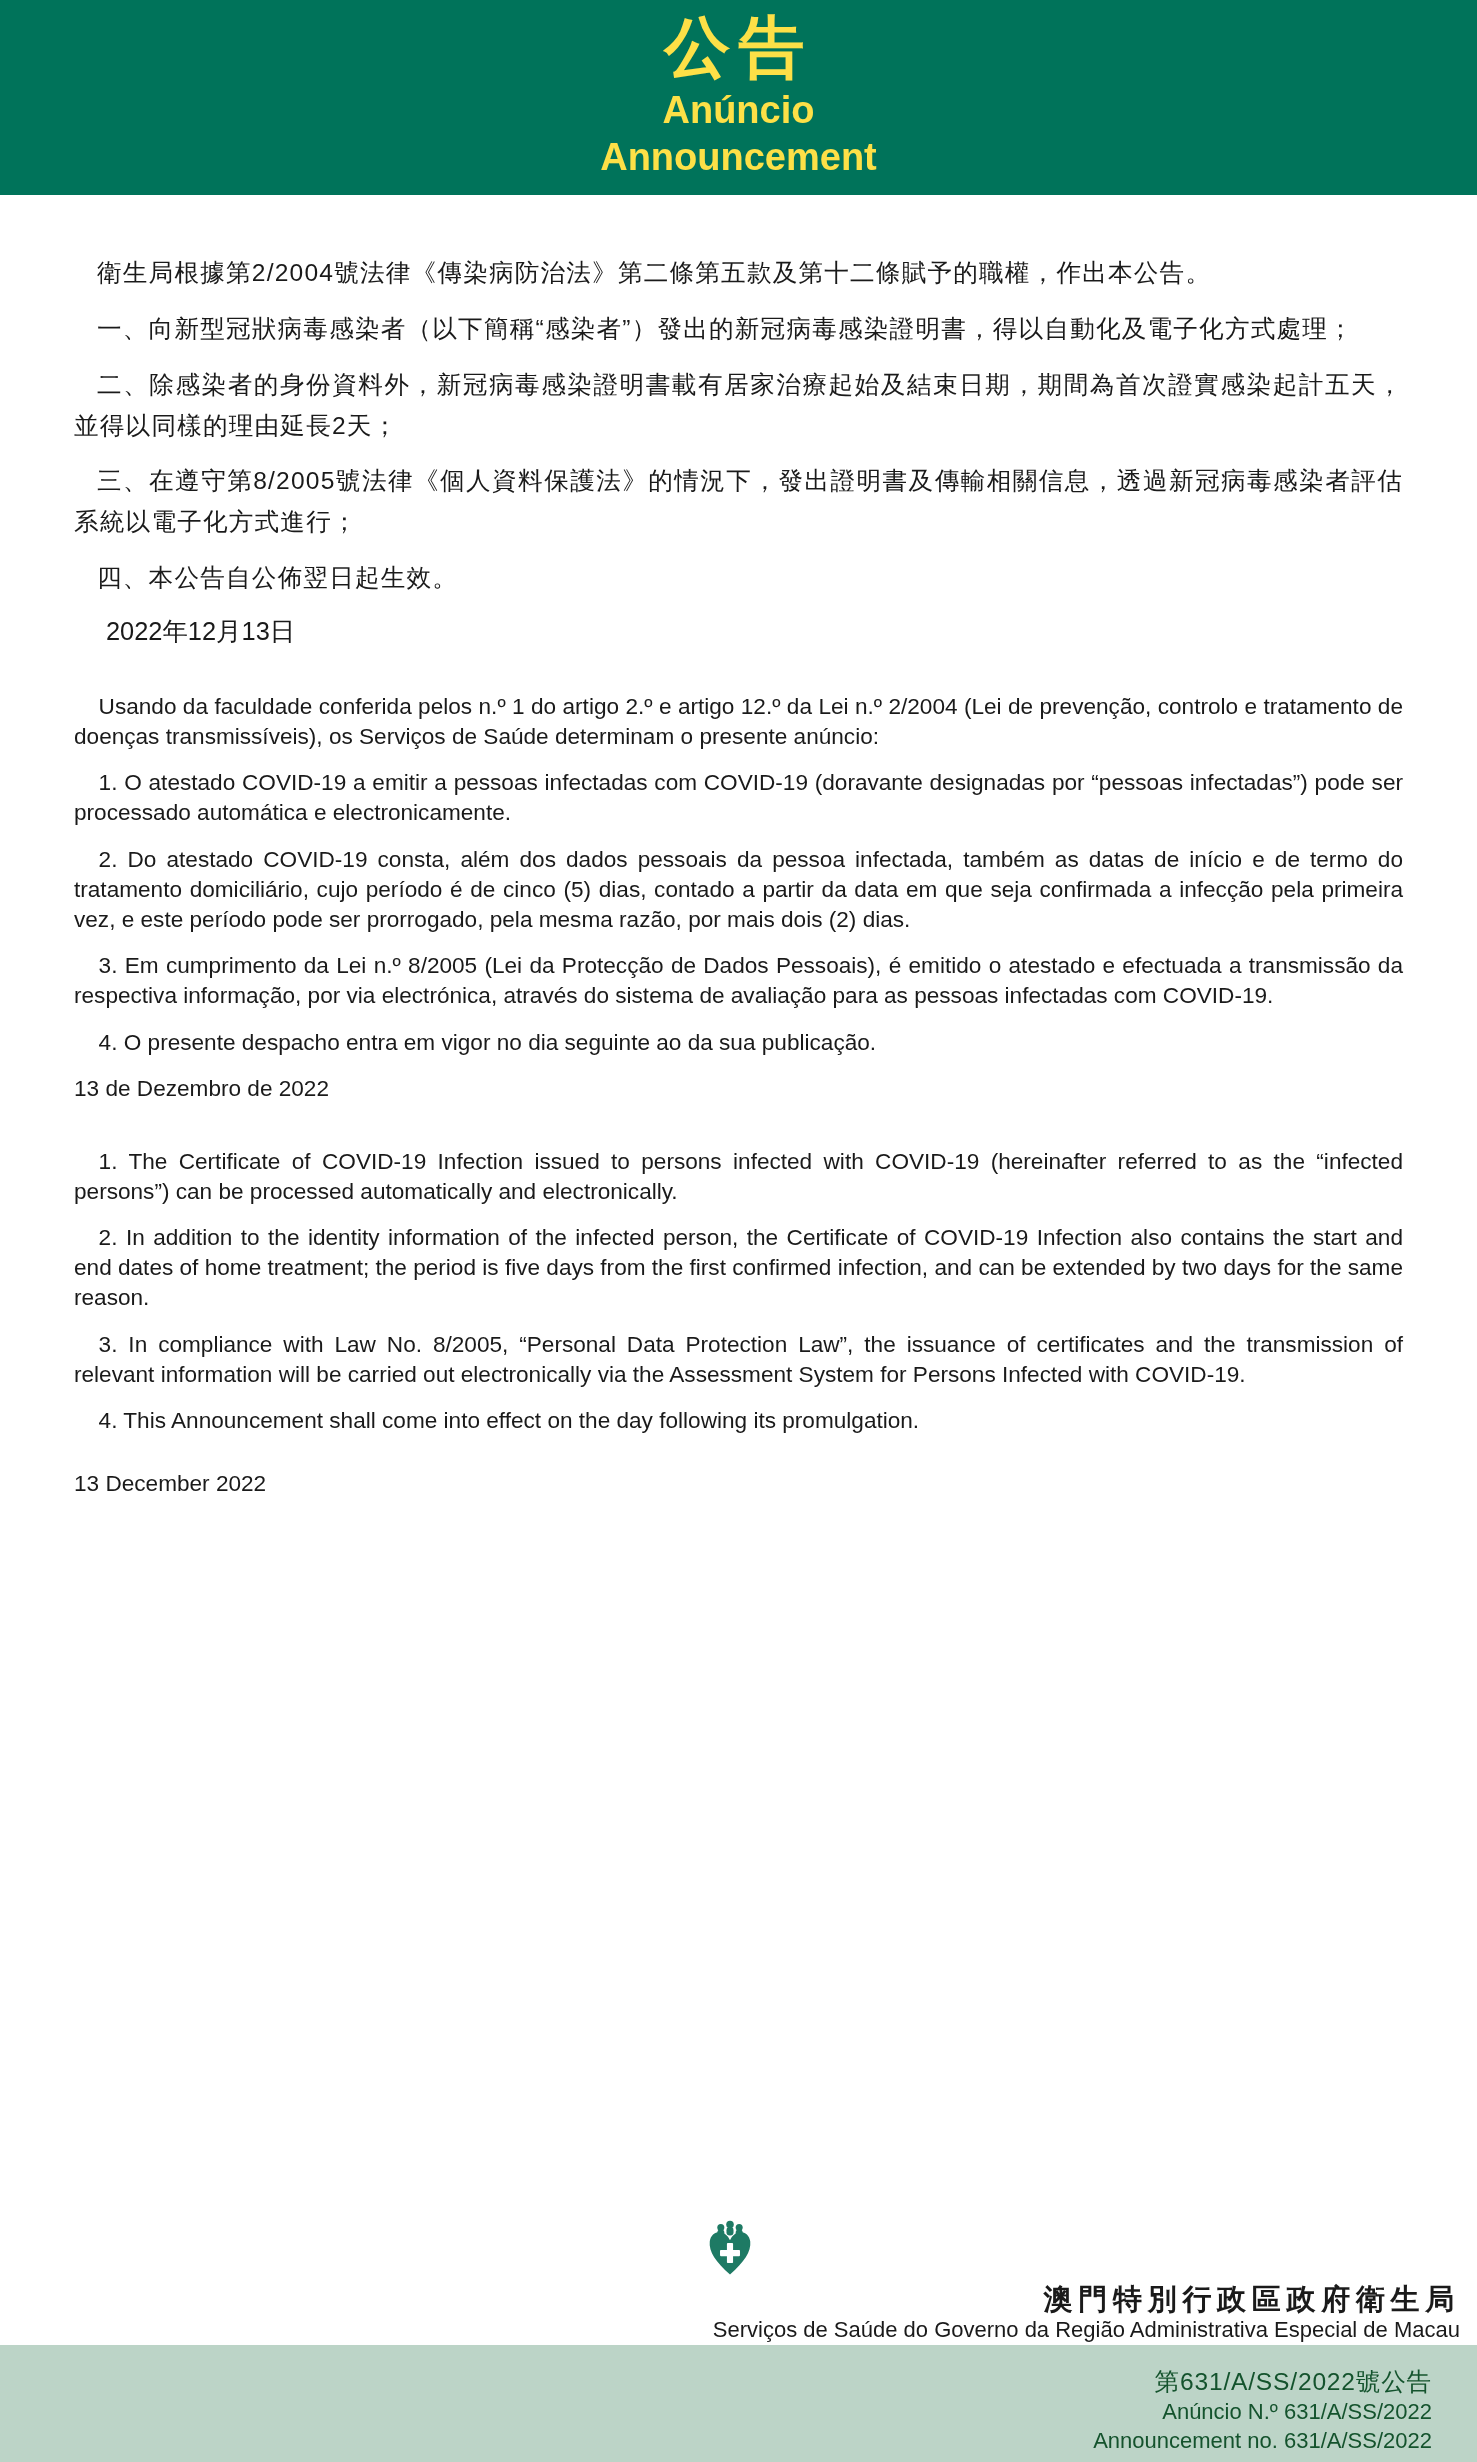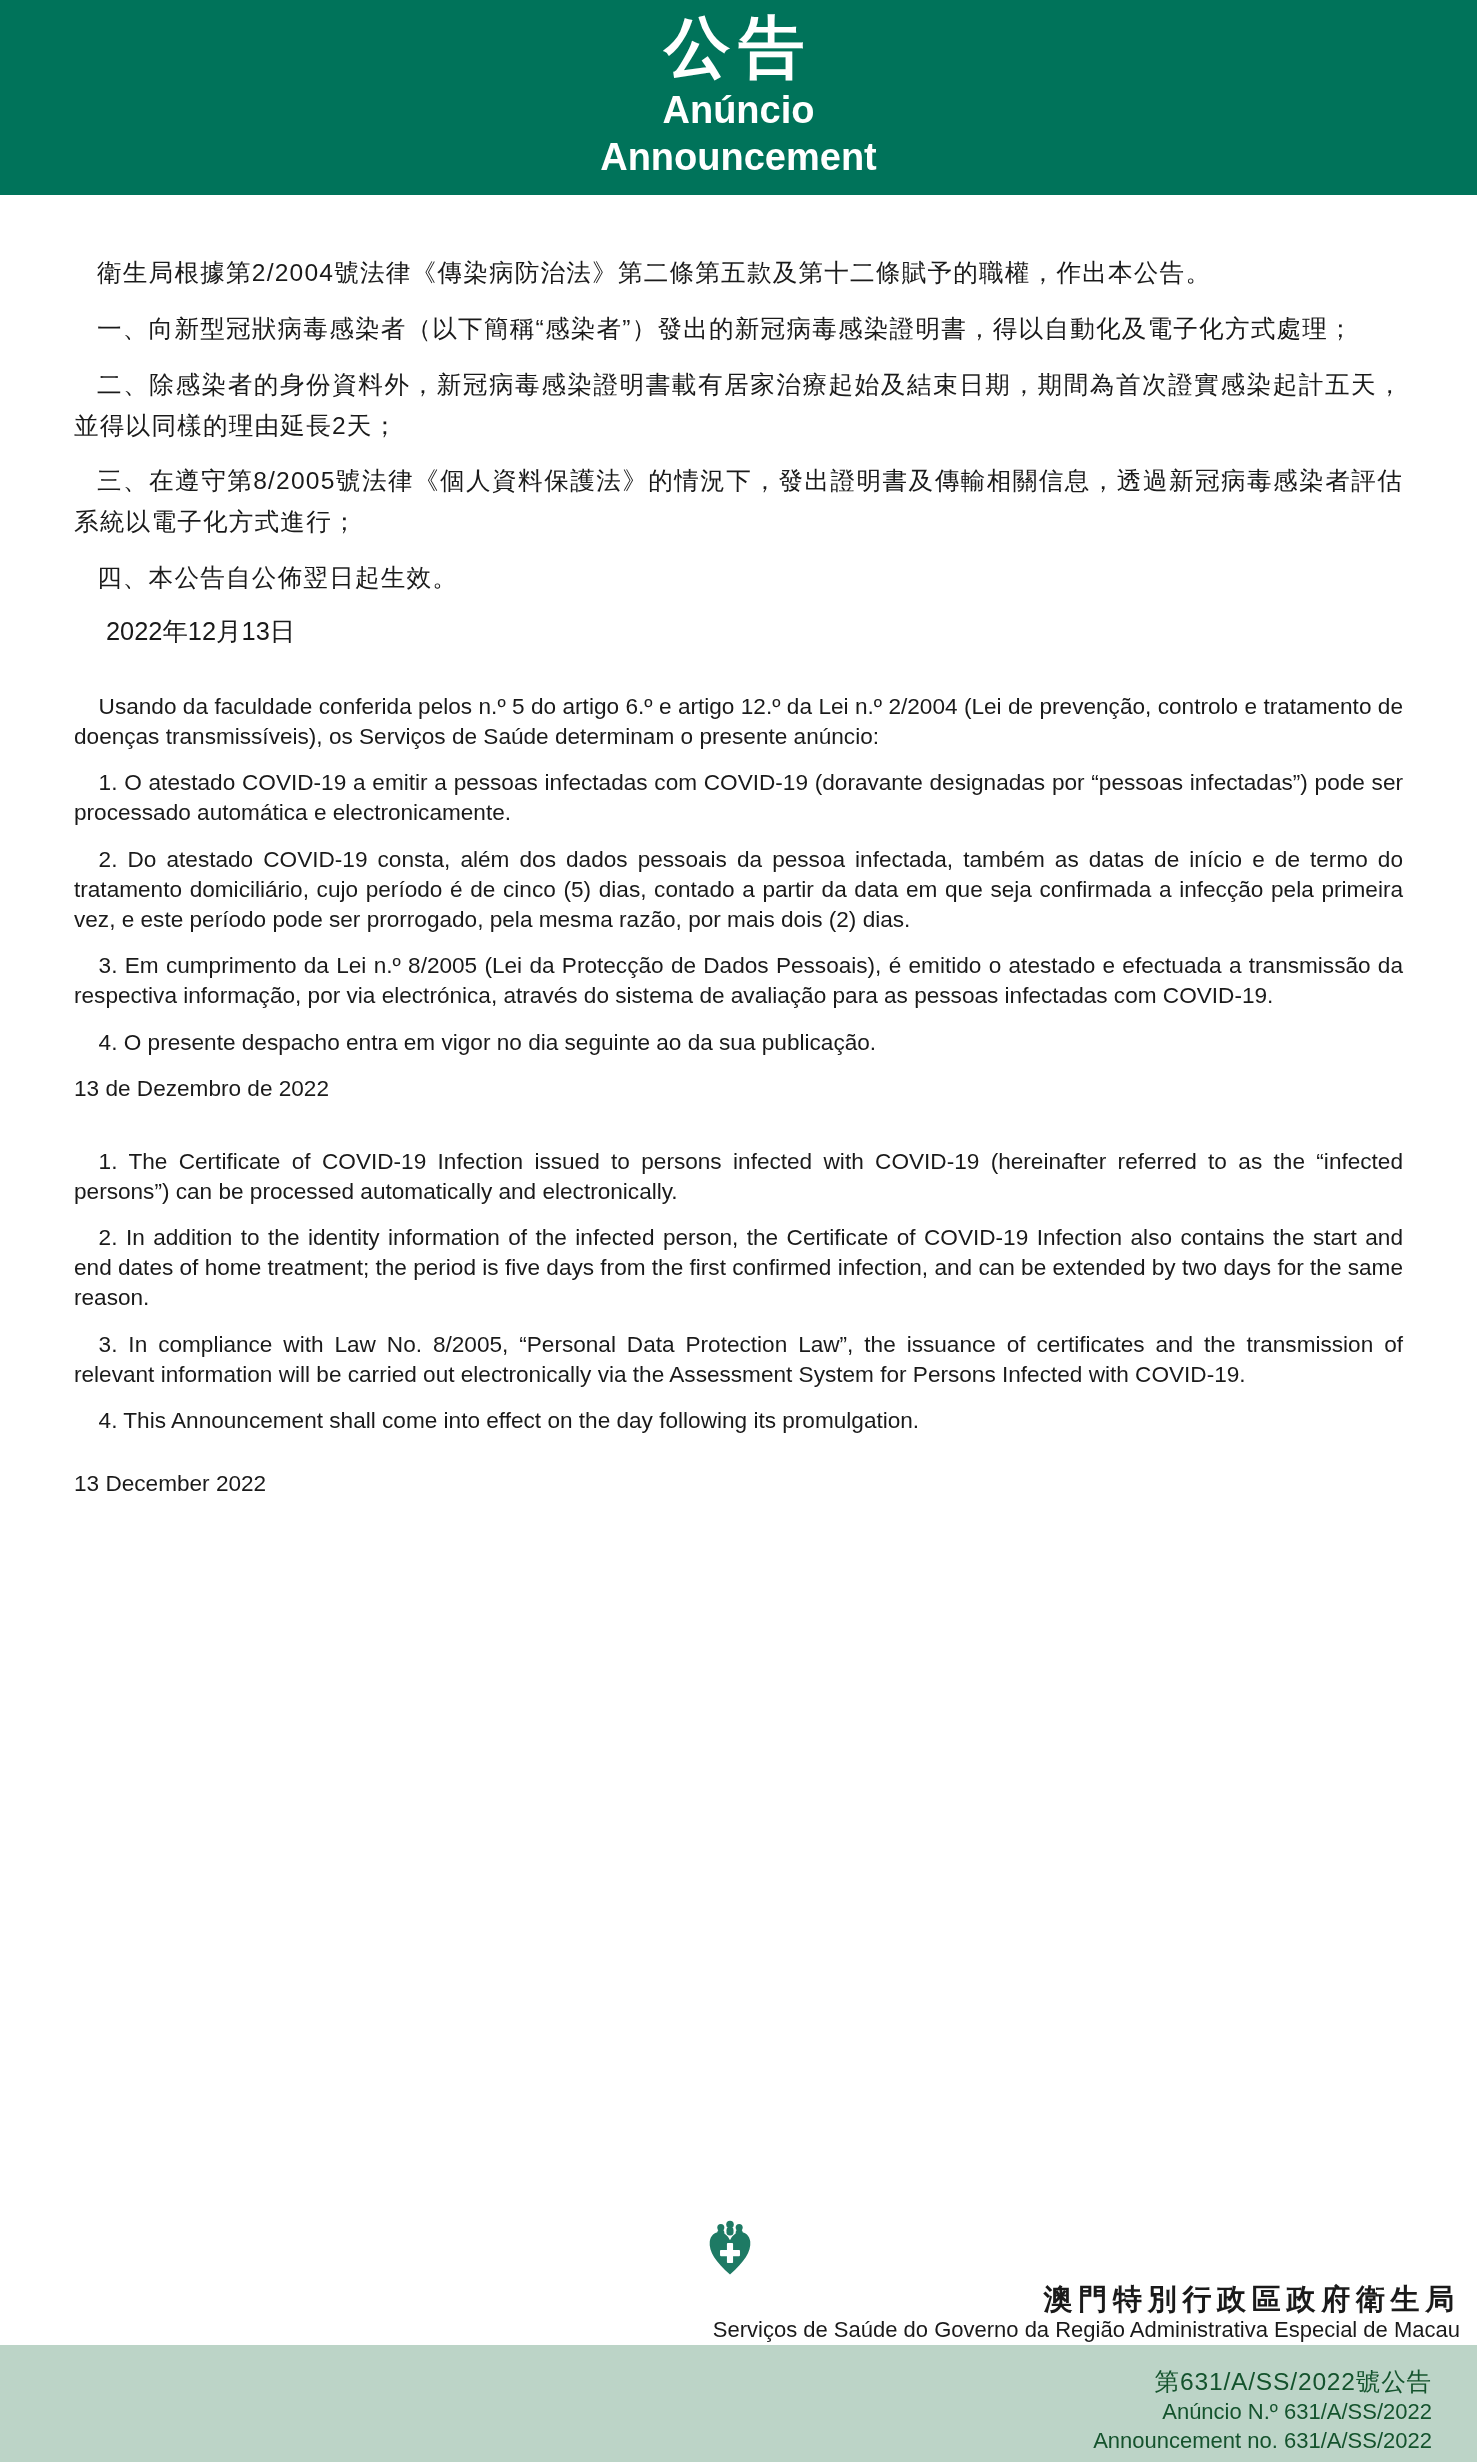--- a/index.html
+++ b/index.html
@@ -15,21 +15,21 @@
     margin: 0 auto;
     background: #ffffff;
     overflow: hidden;
   }
 
   
   .header {
     width: 100%;
     height: 195px;
     background: var(--header-green, #00735a);
-    color: #ffffff;
+    color: #fde047;
     text-align: center;
     padding-top: 8.2px;
   }
   .header .title-zh {
     font-size: 66px;
     font-weight: bold;
     line-height: 79px;
     letter-spacing: 8.2px;
   }
   .header .title-pt {
@@ -139,21 +139,21 @@
     <section>
       <p class="zh">衛生局根據第2/2004號法律《傳染病防治法》第二條第五款及第十二條賦予的職權，作出本公告。</p>
       <p class="zh">一、向新型冠狀病毒感染者（以下簡稱“感染者”）發出的新冠病毒感染證明書，得以自動化及電子化方式處理；</p>
       <p class="zh">二、除感染者的身份資料外，新冠病毒感染證明書載有居家治療起始及結束日期，期間為首次證實感染起計五天，並得以同樣的理由延長2天；</p>
       <p class="zh">三、在遵守第8/2005號法律《個人資料保護法》的情況下，發出證明書及傳輸相關信息，透過新冠病毒感染者評估系統以電子化方式進行；</p>
       <p class="zh">四、本公告自公佈翌日起生效。</p>
       <p class="zh-date">2022年12月13日</p>
     </section>
 
     <section>
-      <p class="latin">Usando da faculdade conferida pelos n.º 5 do artigo 6.º e artigo 12.º da Lei n.º 2/2004 (Lei de prevenção, controlo e tratamento de doenças transmissíveis), os Serviços de Saúde determinam o presente anúncio:</p>
+      <p class="latin">Usando da faculdade conferida pelos n.º 1 do artigo 2.º e artigo 12.º da Lei n.º 2/2004 (Lei de prevenção, controlo e tratamento de doenças transmissíveis), os Serviços de Saúde determinam o presente anúncio:</p>
       <p class="latin">1. O atestado COVID-19 a emitir a pessoas infectadas com COVID-19 (doravante designadas por “pessoas infectadas”) pode ser processado automática e electronicamente.</p>
       <p class="latin">2. Do atestado COVID-19 consta, além dos dados pessoais da pessoa infectada, também as datas de início e de termo do tratamento domiciliário, cujo período é de cinco (5) dias, contado a partir da data em que seja confirmada a infecção pela primeira vez, e este período pode ser prorrogado, pela mesma razão, por mais dois (2) dias.</p>
       <p class="latin">3. Em cumprimento da Lei n.º 8/2005 (Lei da Protecção de Dados Pessoais), é emitido o atestado e efectuada a transmissão da respectiva informação, por via electrónica, através do sistema de avaliação para as pessoas infectadas com COVID-19.</p>
       <p class="latin">4. O presente despacho entra em vigor no dia seguinte ao da sua publicação.</p>
       <p class="latin-date">13 de Dezembro de 2022</p>
     </section>
 
     <section>
       <p class="latin">1. The Certificate of COVID-19 Infection issued to persons infected with COVID-19 (hereinafter referred to as the “infected persons”) can be processed automatically and electronically.</p>
       <p class="latin">2. In addition to the identity information of the infected person, the Certificate of COVID-19 Infection also contains the start and end dates of home treatment; the period is five days from the first confirmed infection, and can be extended by two days for the same reason.</p>

